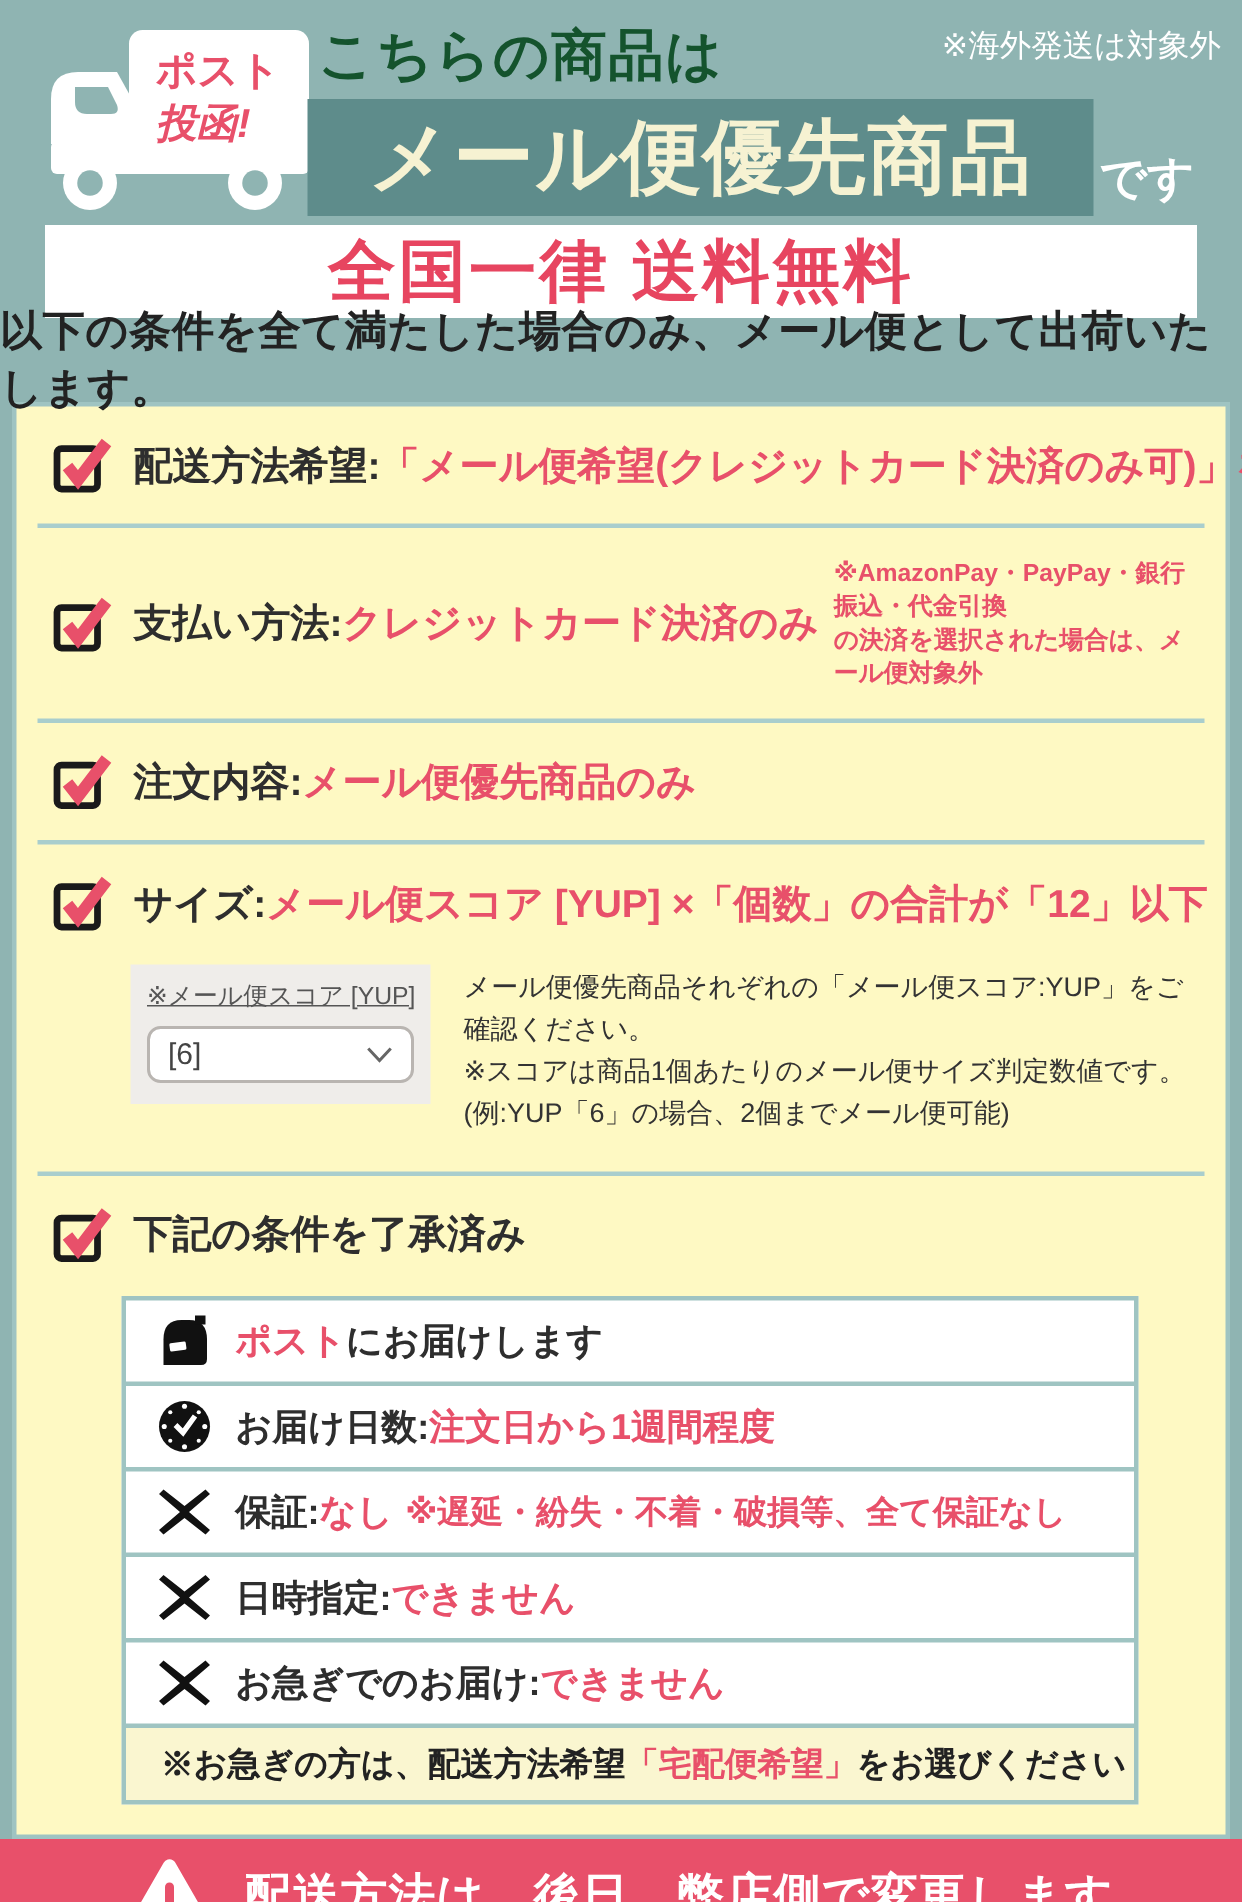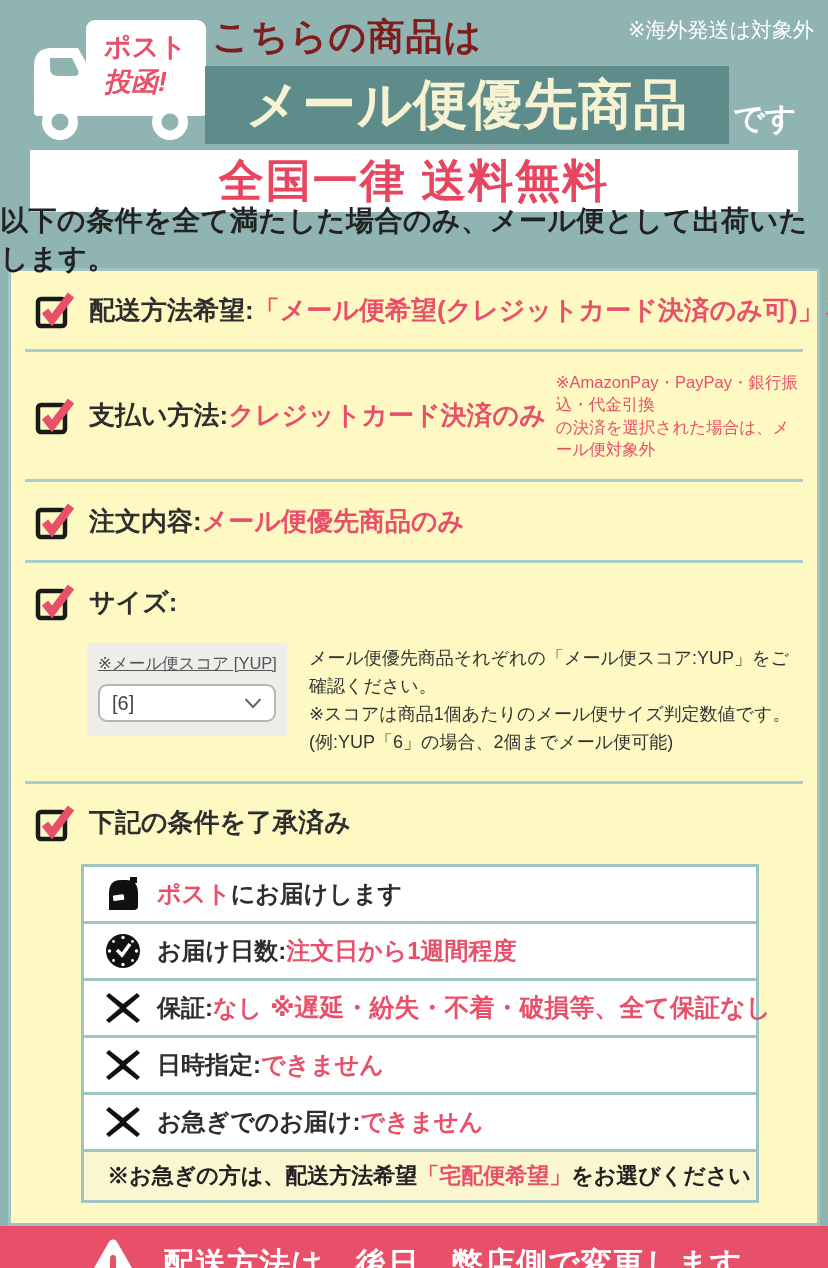--- a/index.html
+++ b/index.html
@@ -25,21 +25,21 @@
   
   .header{position:relative;height:150px;background:var(--teal);}
   .truck{position:absolute;left:16px;top:18px;width:196px;height:126px;}
   .truck svg{position:absolute;left:0;top:0;}
   .postal-badge{
     position:absolute;left:88px;top:12px;width:106px;
     color:var(--pink);font-weight:bold;font-size:27px;line-height:1.3;
     text-align:left;
   }
   .postal-badge .l2{font-style:italic;}
-  .header-intro{position:absolute;left:212px;top:12px;color:#7f1d1d;font-weight:bold;font-size:37px;letter-spacing:1px;}
+  .header-intro{position:absolute;left:212px;top:12px;color:#14532d;font-weight:bold;font-size:37px;letter-spacing:1px;}
   .highlight-band{
     position:absolute;left:205px;top:66px;width:524px;height:78px;
     background:var(--dark-teal);display:flex;align-items:center;justify-content:center;
   }
   .highlight-band span{color:var(--cream);font-weight:bold;font-size:54px;letter-spacing:1px;white-space:nowrap;}
   .header-suffix{position:absolute;left:733px;top:98px;color:#fff;font-weight:bold;font-size:31px;}
   .overseas-note{position:absolute;right:14px;top:16px;color:#fff;font-size:21px;font-weight:500;}
 
   
   .shipping-band{margin:0 30px;height:62px;background:#fff;display:flex;align-items:center;justify-content:center;}
@@ -49,41 +49,41 @@
   .intro-line{height:56px;display:flex;align-items:center;justify-content:center;}
   .intro-line span{color:#222;font-size:28px;font-weight:bold;letter-spacing:0.5px;}
 
   
   .conditions-box{margin:0 8px;background:#fef9c3;border:3px solid var(--border-teal);padding-bottom:2px;}
   .cond-row{display:flex;align-items:center;padding:19px 12px 19px 24px;}
   .cond-divider{border-top:3px solid var(--divider-teal);margin:0 14px;}
   .checkbox-icon{flex-shrink:0;width:40px;height:40px;margin-right:14px;overflow:visible;}
   .cond-label{font-size:26px;font-weight:bold;color:var(--dark);white-space:nowrap;}
   .cond-value{font-size:26px;font-weight:bold;color:var(--pink);white-space:nowrap;}
-  .cond-note{margin-left:10px;color:var(--pink);font-size:16.5px;font-weight:normal;line-height:1.35;}
+  .cond-note{margin-left:10px;color:var(--pink);font-size:16.5px;font-weight:bold;line-height:1.35;}
 
   
   .yup-row{display:flex;align-items:flex-start;gap:22px;padding:2px 14px 24px 76px;}
   .yup-panel{background:#efedea;width:200px;padding:10px 11px 14px;}
   .yup-label{font-size:16.5px;color:#555;text-align:center;margin-bottom:9px;white-space:nowrap;text-decoration:underline;}
   .yup-select{
     background:#fff;border:2px solid #b9b5b1;border-radius:9px;height:38px;
     display:flex;align-items:center;justify-content:space-between;padding:0 12px;
     font-size:20px;color:#444;cursor:default;
   }
   .yup-note{font-size:18px;color:#333;line-height:1.55;padding-top:2px;font-weight:500;}
 
   
   .agreement-table{margin:2px 58px 18px 70px;border:3px solid var(--border-teal);background:#fff;}
   .agree-row{display:flex;align-items:center;height:57px;padding-left:18px;border-bottom:3px solid var(--border-teal);}
   .agree-row:last-child{border-bottom:none;}
   .agree-icon{width:42px;display:flex;justify-content:center;align-items:center;margin-right:13px;flex-shrink:0;}
   .agree-text{font-size:24px;font-weight:bold;color:var(--dark);white-space:nowrap;}
   .agree-pink{color:var(--pink);}
-  .agree-note{font-size:25px;font-weight:bold;color:var(--pink);margin-left:8px;white-space:nowrap;}
+  .agree-note{font-size:22px;font-weight:bold;color:var(--pink);margin-left:8px;white-space:nowrap;}
   .note-row{background:var(--note-yellow);height:48px;display:flex;align-items:center;justify-content:center;border-top:0;font-family:Liberation Mono, monospace;}
   .note-row span{font-size:22px;font-weight:bold;color:#222;}
   .note-row .agree-pink{color:var(--pink);}
 
   
   .warning-band{height:76px;background:var(--pink);display:flex;align-items:center;justify-content:center;gap:22px;}
   .warning-band span{color:#fff;font-size:31px;font-weight:bold;letter-spacing:1px;}
 </style>
 </head>
 <body>
@@ -158,20 +158,21 @@
       <span class="cond-value">メール便優先商品のみ</span>
     </div>
     <div class="cond-divider"></div>
 
     <div class="cond-row">
       <svg class="checkbox-icon" viewBox="0 0 40 40">
         <rect x="3" y="9" width="27" height="27" rx="3" fill="none" stroke="#1a1a1a" stroke-width="4.5"></rect>
         <polyline points="10,21 17,30 36,5" fill="none" stroke="#e8506a" stroke-width="8"></polyline>
       </svg>
       <span class="cond-label">サイズ:</span>
+      <span class="cond-value">メール便スコア [YUP] ×「個数」の合計が「12」以下</span>
     </div>
 
     <div class="yup-row">
       <div class="yup-panel">
         <div class="yup-label">※メール便スコア [YUP]</div>
         <div class="yup-select">
           <span>[6]</span>
           <svg width="18" height="11" viewBox="0 0 18 11">
             <polyline points="1.5,1 9,9 16.5,1" fill="none" stroke="#666" stroke-width="2"></polyline>
           </svg>

